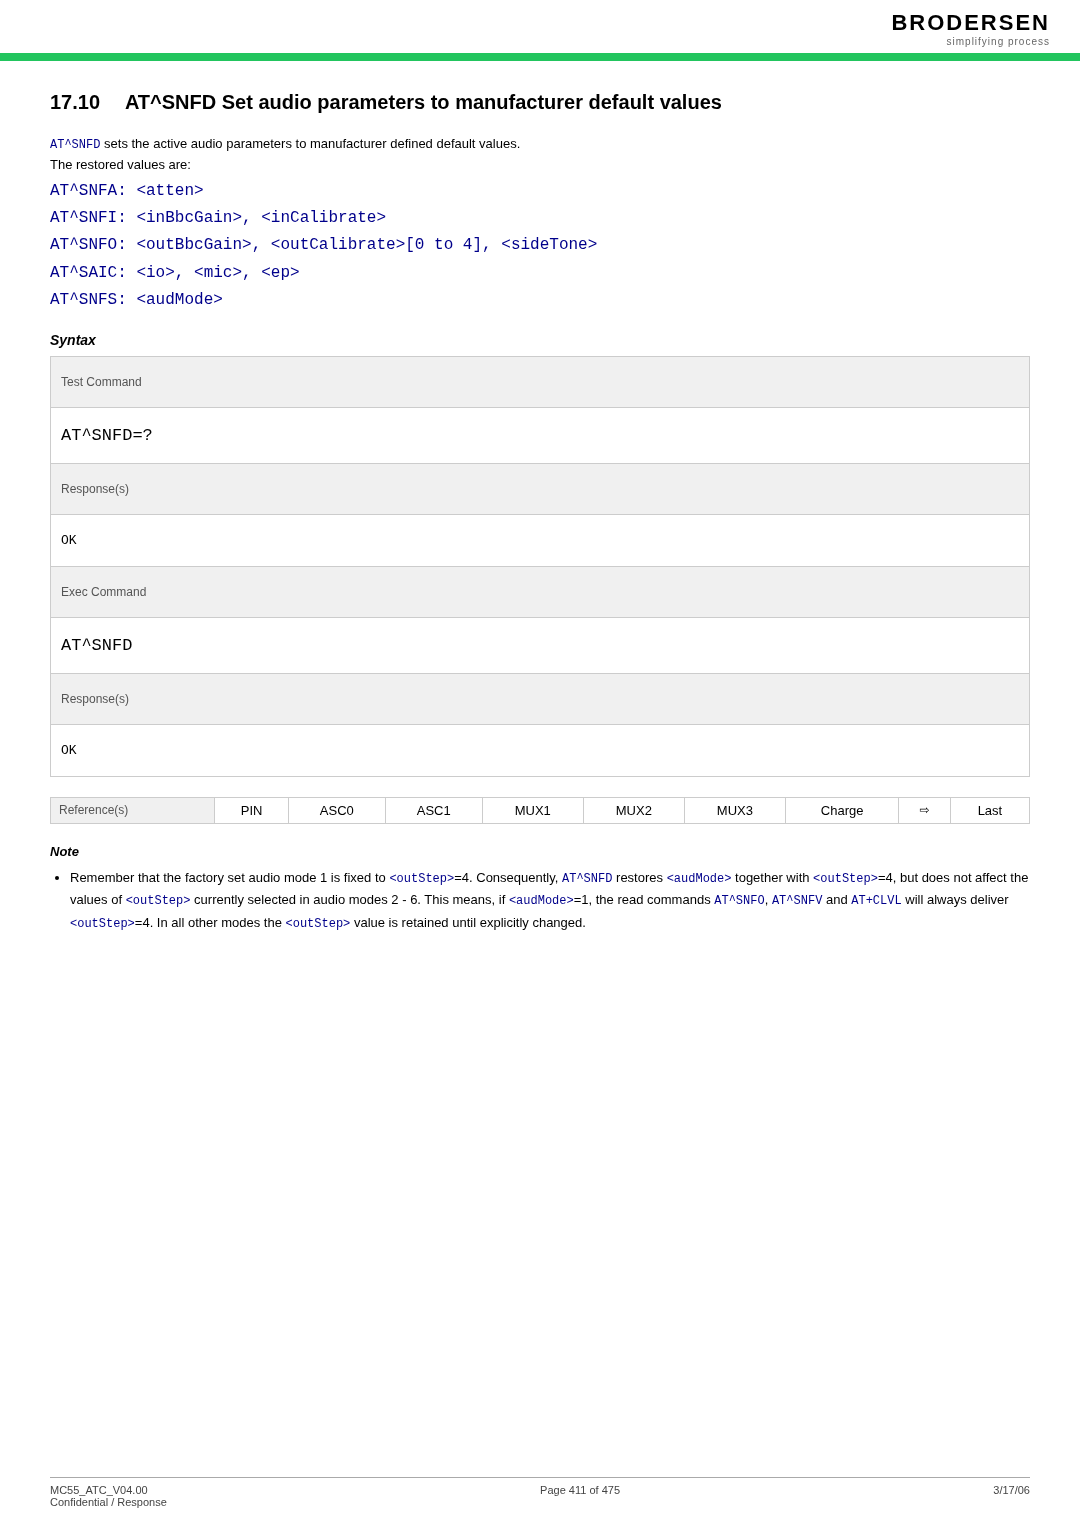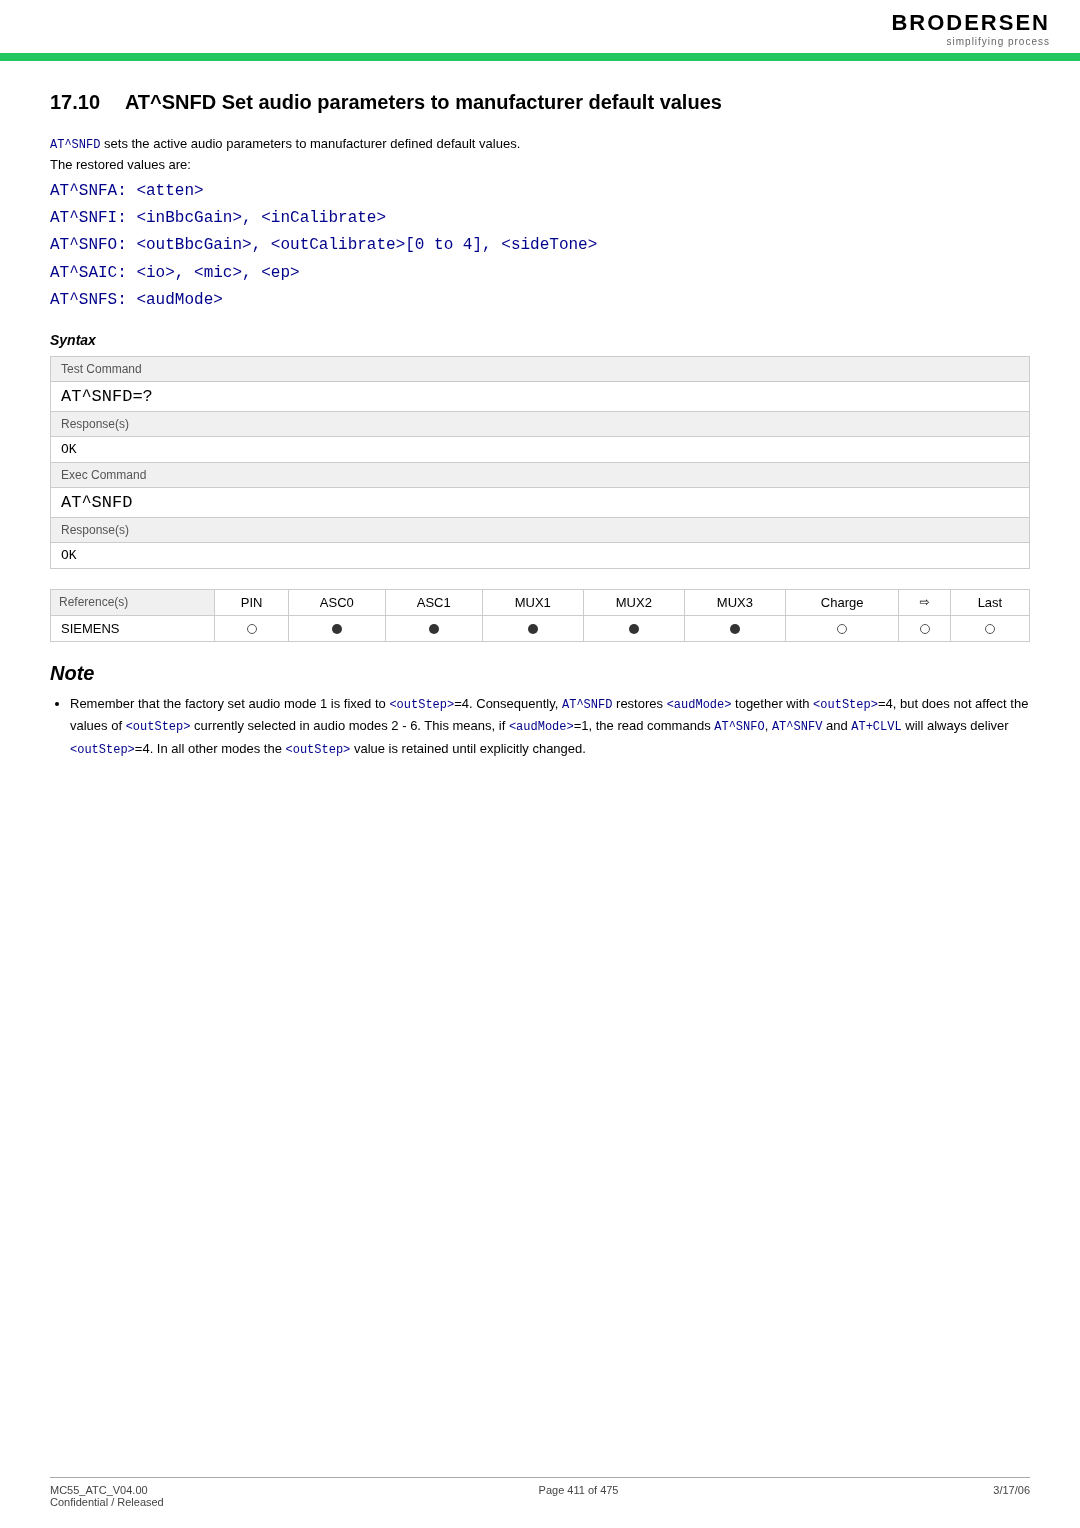--- a/index.html
+++ b/index.html
@@ -82,21 +82,21 @@
 
     
     .syntax-table {
       width: 100%;
       border-collapse: collapse;
       font-size: 13px;
       margin-bottom: 20px;
     }
     .syntax-table td {
       border: 1px solid #ccc;
-      padding: 5px 10px;
+      padding: 18px 10px;
       vertical-align: middle;
     }
     .syntax-table .row-label {
       background: #f0f0f0;
       color: #555;
       font-size: 12px;
       font-weight: normal;
     }
     .syntax-table .row-command {
       background: #fff;
@@ -153,21 +153,21 @@
       border-radius: 50%;
       border: 1.5px solid #555;
       background: transparent;
       vertical-align: middle;
     }
 
     
     .note-heading {
       font-style: italic;
       font-weight: bold;
-      font-size: 20px;
+      font-size: 13px;
       margin-bottom: 8px;
     }
     .note-list {
       padding-left: 20px;
       font-size: 13px;
       line-height: 1.7;
     }
     .note-list li {
       list-style-type: disc;
       margin-bottom: 4px;
@@ -270,48 +270,36 @@
       <td>PIN</td>
       <td>ASC0</td>
       <td>ASC1</td>
       <td>MUX1</td>
       <td>MUX2</td>
       <td>MUX3</td>
       <td>Charge</td>
       <td class="col-special">⇨</td>
       <td>Last</td>
     </tr>
-    <tr>
-      <td class="ref-siemens-cell">SIEMENS</td>
-      <td><span class="circle-empty"></span></td>
-      <td><span class="circle-filled"></span></td>
-      <td><span class="circle-filled"></span></td>
-      <td><span class="circle-filled"></span></td>
-      <td><span class="circle-filled"></span></td>
-      <td><span class="circle-filled"></span></td>
-      <td><span class="circle-empty"></span></td>
-      <td><span class="circle-empty"></span></td>
-      <td><span class="circle-empty"></span></td>
-    </tr>
   </tbody>
     </table>
 
   <div class="note-heading">Note</div>
 
   <ul class="note-list">
     <li>
       Remember that the factory set audio mode 1 is fixed to <span class="inline-code">&lt;outStep&gt;</span>=4. Consequently, <span class="inline-code">AT^SNFD</span> restores
       <span class="inline-code">&lt;audMode&gt;</span> together with <span class="inline-code">&lt;outStep&gt;</span>=4, but does not affect the values of <span class="inline-code">&lt;outStep&gt;</span> currently selected in
       audio modes 2 - 6. This means, if <span class="inline-code">&lt;audMode&gt;</span>=1, the read commands <span class="inline-code">AT^SNFO</span>, <span class="inline-code">AT^SNFV</span> and <span class="inline-code">AT+CLVL</span> will
       always deliver <span class="inline-code">&lt;outStep&gt;</span>=4. In all other modes the <span class="inline-code">&lt;outStep&gt;</span> value is retained until explicitly changed.
     </li>
   </ul>
 
 </div>
 
 <div class="footer">
   <div class="footer-left">
     <div>MC55_ATC_V04.00</div>
-    <div>Confidential / Released</div>
+    <div>Confidential / Response</div>
   </div>
   <div class="footer-center">Page 411 of 475</div>
   <div class="footer-right">3/17/06</div>
 </div>
 
 </body></html>

